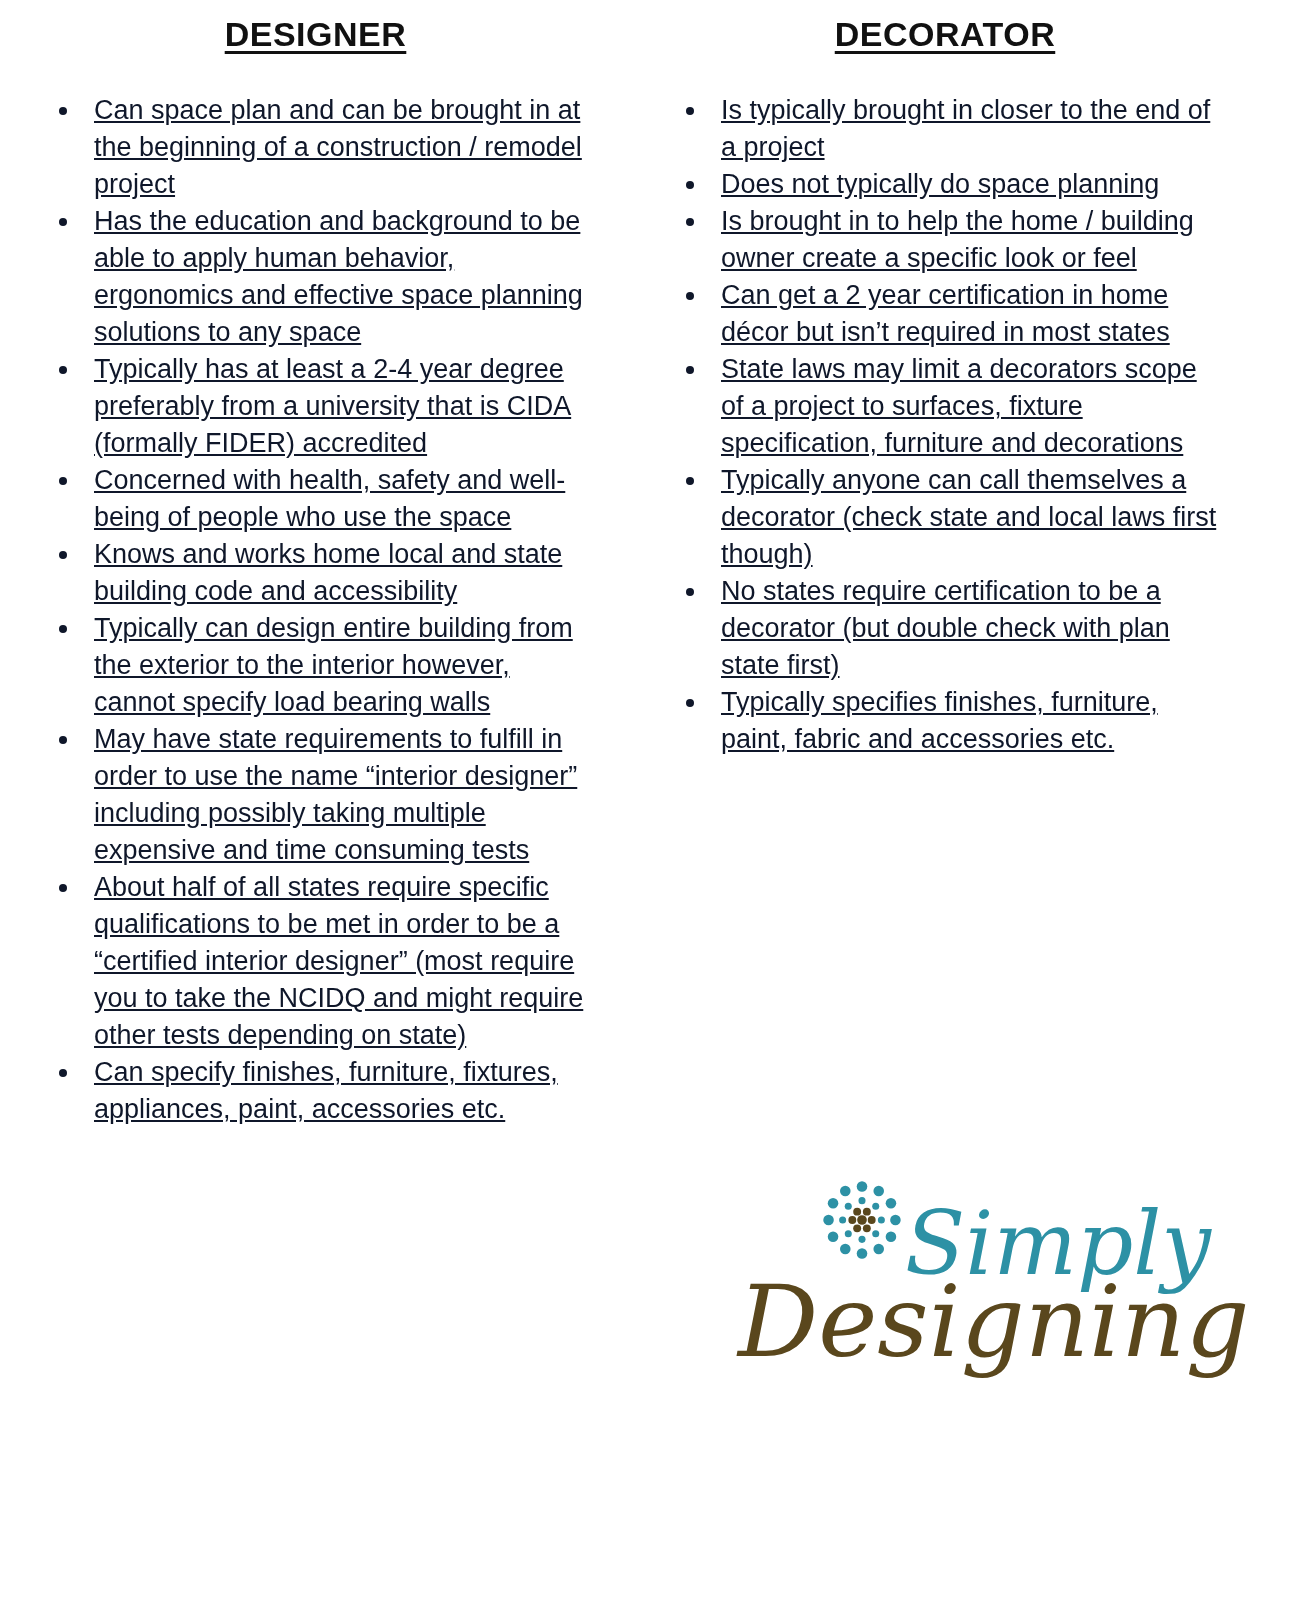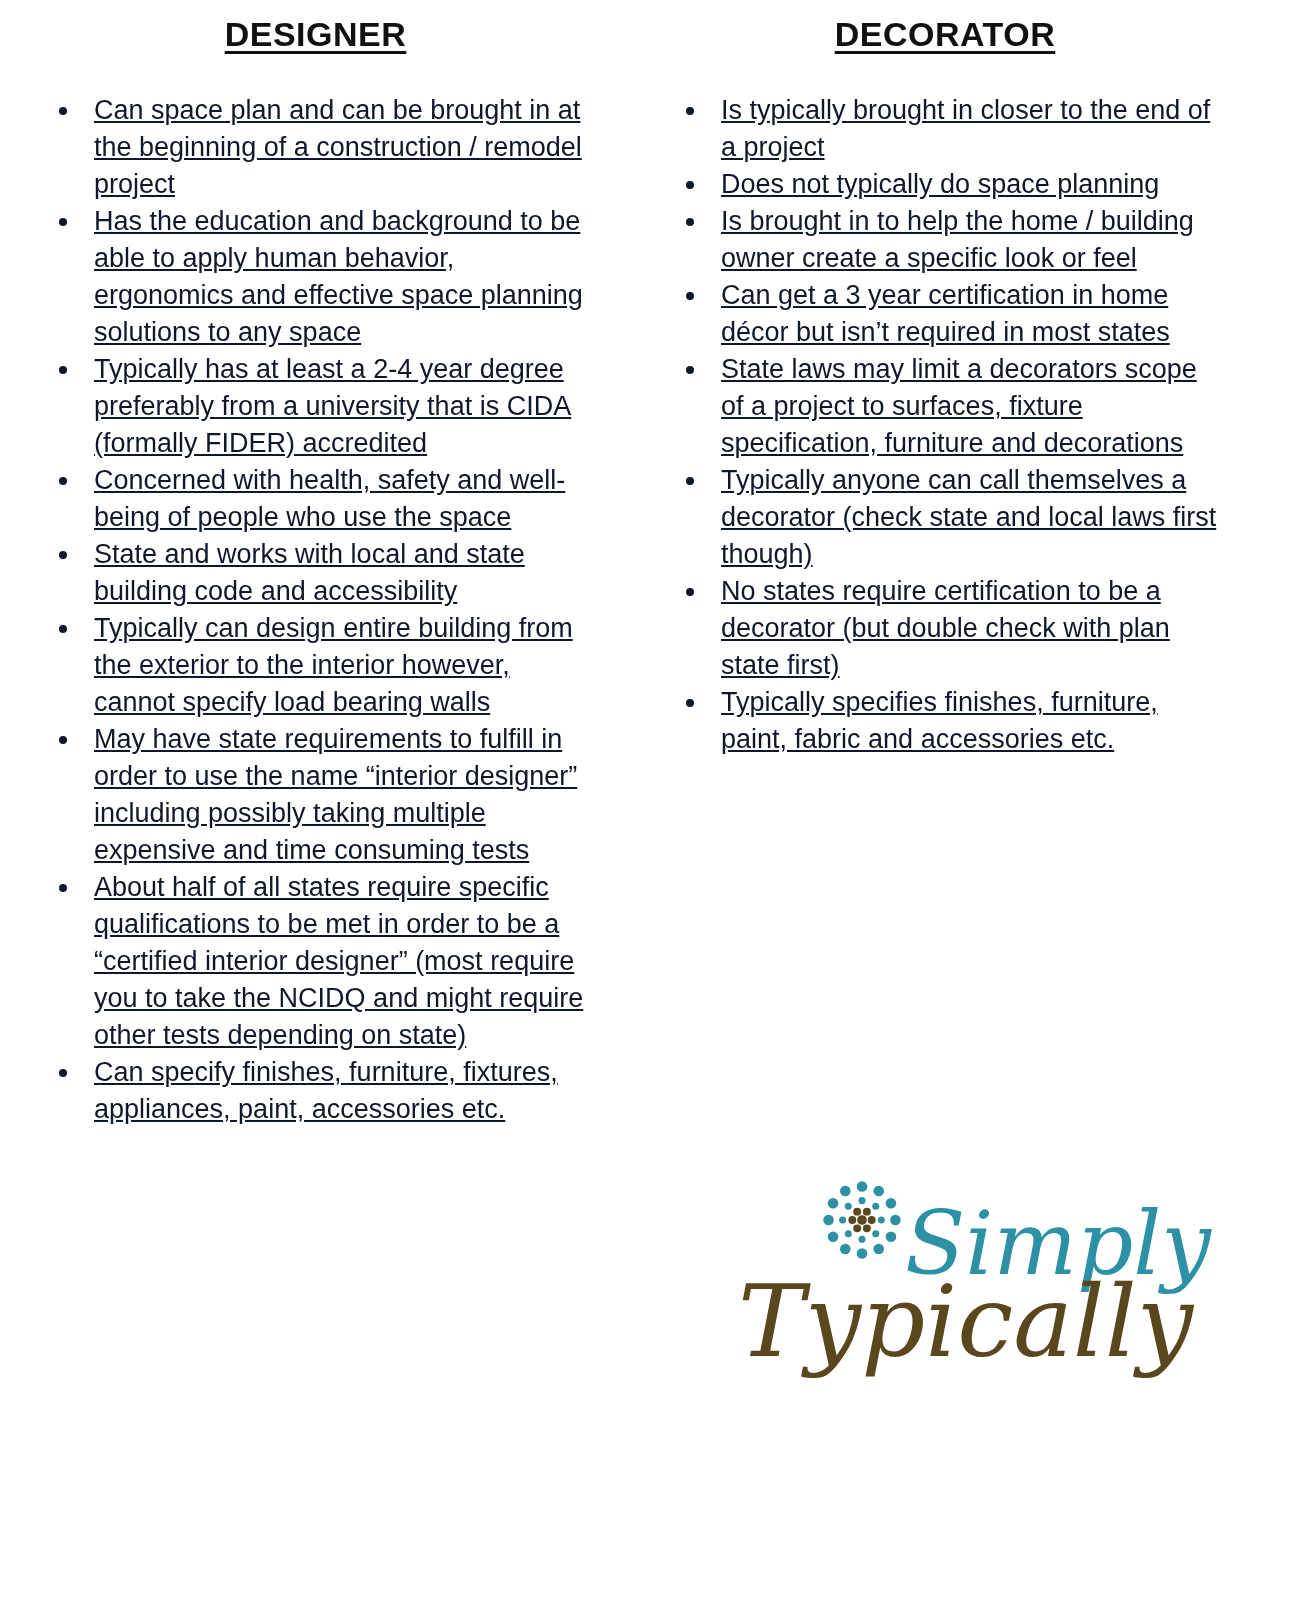--- a/index.html
+++ b/index.html
@@ -110,35 +110,35 @@
 
   <div class="columns">
 
     <section class="col">
       <h1 class="col-title">DESIGNER</h1>
       <ul class="bullets">
           <li>Can space plan and can be brought in at the beginning of a construction / remodel project</li>
           <li>Has the education and background to be able to apply human behavior, ergonomics and effective space planning solutions to any space</li>
           <li>Typically has at least a 2-4 year degree preferably from a university that is CIDA (formally FIDER) accredited</li>
           <li>Concerned with health, safety and well-being of people who use the space</li>
-          <li>State and works with local and state building code and accessibility</li>
+          <li>Knows and works home local and state building code and accessibility</li>
           <li>Typically can design entire building from the exterior to the interior however, cannot specify load bearing walls</li>
           <li>May have state requirements to fulfill in order to use the name “interior designer” including possibly taking multiple expensive and time consuming tests</li>
           <li>About half of all states require specific qualifications to be met in order to be a “certified interior designer” (most require you to take the NCIDQ and might require other tests depending on state)</li>
           <li>Can specify finishes, furniture, fixtures, appliances, paint, accessories etc.</li>
         </ul>
     </section>
 
     <section class="col col-right">
       <h1 class="col-title">DECORATOR</h1>
       <ul class="bullets">
           <li>Is typically brought in closer to the end of a project</li>
           <li>Does not typically do space planning</li>
           <li>Is brought in to help the home / building owner create a specific look or feel</li>
-          <li>Can get a 3 year certification in home décor but isn’t required in most states</li>
+          <li>Can get a 2 year certification in home décor but isn’t required in most states</li>
           <li>State laws may limit a decorators scope of a project to surfaces, fixture specification, furniture and decorations</li>
           <li>Typically anyone can call themselves a decorator (check state and local laws first though)</li>
           <li>No states require certification to be a decorator (but double check with plan state first)</li>
           <li>Typically specifies finishes, furniture, paint, fabric and accessories etc.</li>
         </ul>
     </section>
 
   </div>
 
   <div class="logo-block">
@@ -169,18 +169,18 @@
 
         <circle cx="50" cy="50" r="5.5" fill="var(--brown, #5a471d)"></circle>
         <circle cx="61" cy="50" r="4.5" fill="var(--brown, #5a471d)"></circle>
         <circle cx="55.5" cy="59.5" r="4.5" fill="var(--brown, #5a471d)"></circle>
         <circle cx="44.5" cy="59.5" r="4.5" fill="var(--brown, #5a471d)"></circle>
         <circle cx="39" cy="50" r="4.5" fill="var(--brown, #5a471d)"></circle>
         <circle cx="44.5" cy="40.5" r="4.5" fill="var(--brown, #5a471d)"></circle>
         <circle cx="55.5" cy="40.5" r="4.5" fill="var(--brown, #5a471d)"></circle>
       </svg>
       <span class="logo-simply">Simply</span>
-      <span class="logo-designing">Typically</span>
+      <span class="logo-designing">Designing</span>
     </div>
   </div>
 
 
 </div>
 
 </body></html>

